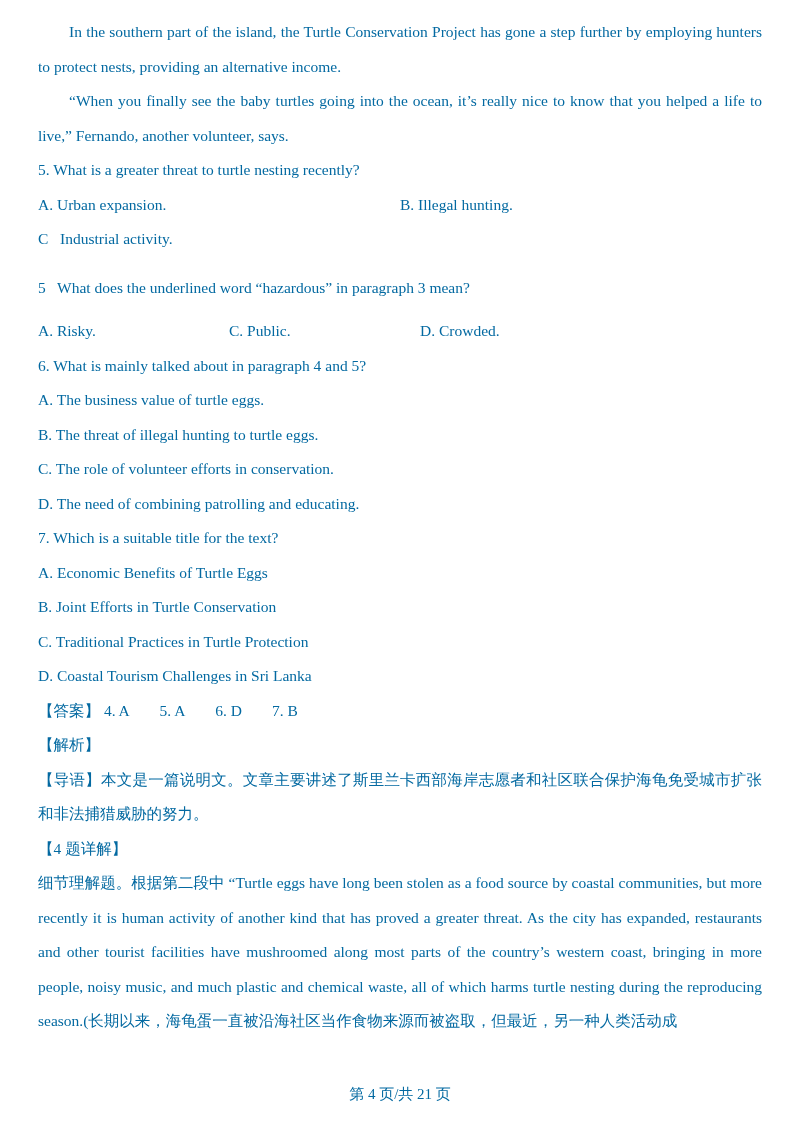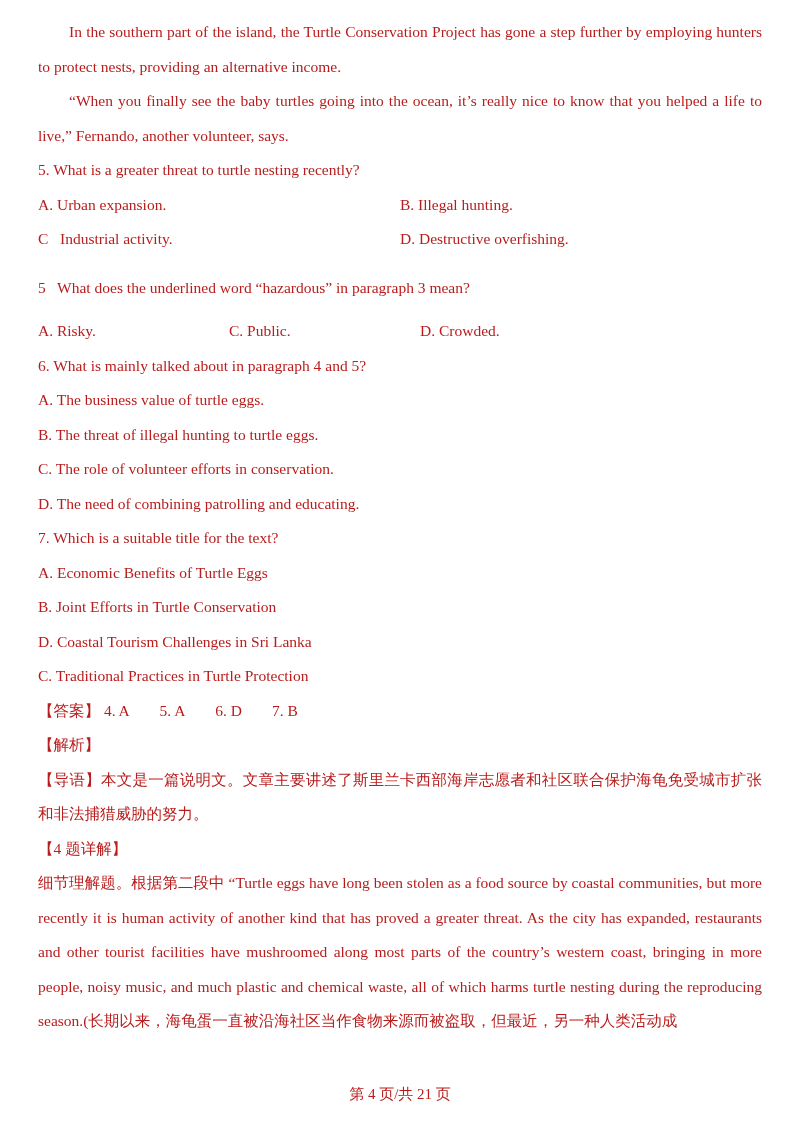--- a/index.html
+++ b/index.html
@@ -10,21 +10,21 @@
   }
   .page {
     position: relative;
     width: 800px;
     height: 1126px;
     margin: 0 auto;
     background: #ffffff;
     padding: 15px 38px 0 38px;
     font-family: "Liberation Serif", "DejaVu Serif", serif;
     font-size: 15.5px;
-    color: #b91c1c;
+    color: #0369a1;
     line-height: 34.5px;
     overflow: hidden;
   }
   .para {
     margin: 0;
     text-align: justify;
   }
   .indent { text-indent: 2em; }
   .line { white-space: pre-wrap; }
   .opt-row { display: flex; }
@@ -53,41 +53,40 @@
   <p class="para indent">In the southern part of the island, the Turtle Conservation Project has gone a step further by employing hunters to protect nests, providing an alternative income.</p>
   <p class="para indent">“When you finally see the baby turtles going into the ocean, it’s really nice to know that you helped a life to live,” Fernando, another volunteer, says.</p>
 
   <div class="line">5. What is a greater threat to turtle nesting recently?</div>
   <div class="opt-row">
     <span class="w362">A. Urban expansion.</span>
     <span class="line">B. Illegal hunting.</span>
   </div>
   <div class="opt-row">
     <span class="w362">C&nbsp;&nbsp; Industrial activity.</span>
-    <span class="line">D. Destructive overfishing.</span>
   </div>
 
   <div class="line mt-md">5&nbsp;&nbsp; What does the underlined word “hazardous” in paragraph 3 mean?</div>
   <div class="opt-row mt-sm">
     <span class="w180">A. Risky.</span>
     <span class="w180">C. Public.</span>
     <span class="line">D. Crowded.</span>
   </div>
 
   <div class="line">6. What is mainly talked about in paragraph 4 and 5?</div>
   <div class="line">A. The business value of turtle eggs.</div>
   <div class="line">B. The threat of illegal hunting to turtle eggs.</div>
   <div class="line">C. The role of volunteer efforts in conservation.</div>
   <div class="line">D. The need of combining patrolling and educating.</div>
 
   <div class="line">7. Which is a suitable title for the text?</div>
   <div class="line">A. Economic Benefits of Turtle Eggs</div>
   <div class="line">B. Joint Efforts in Turtle Conservation</div>
+  <div class="line">C. Traditional Practices in Turtle Protection</div>
   <div class="line">D. Coastal Tourism Challenges in Sri Lanka</div>
-  <div class="line">C. Traditional Practices in Turtle Protection</div>
 
   <div class="answers">
     <span>【答案】</span>
     <span>4. A</span>
     <span class="ans">5. A</span>
     <span class="ans">6. D</span>
     <span class="ans">7. B</span>
   </div>
 
   <div class="line">【解析】</div>

